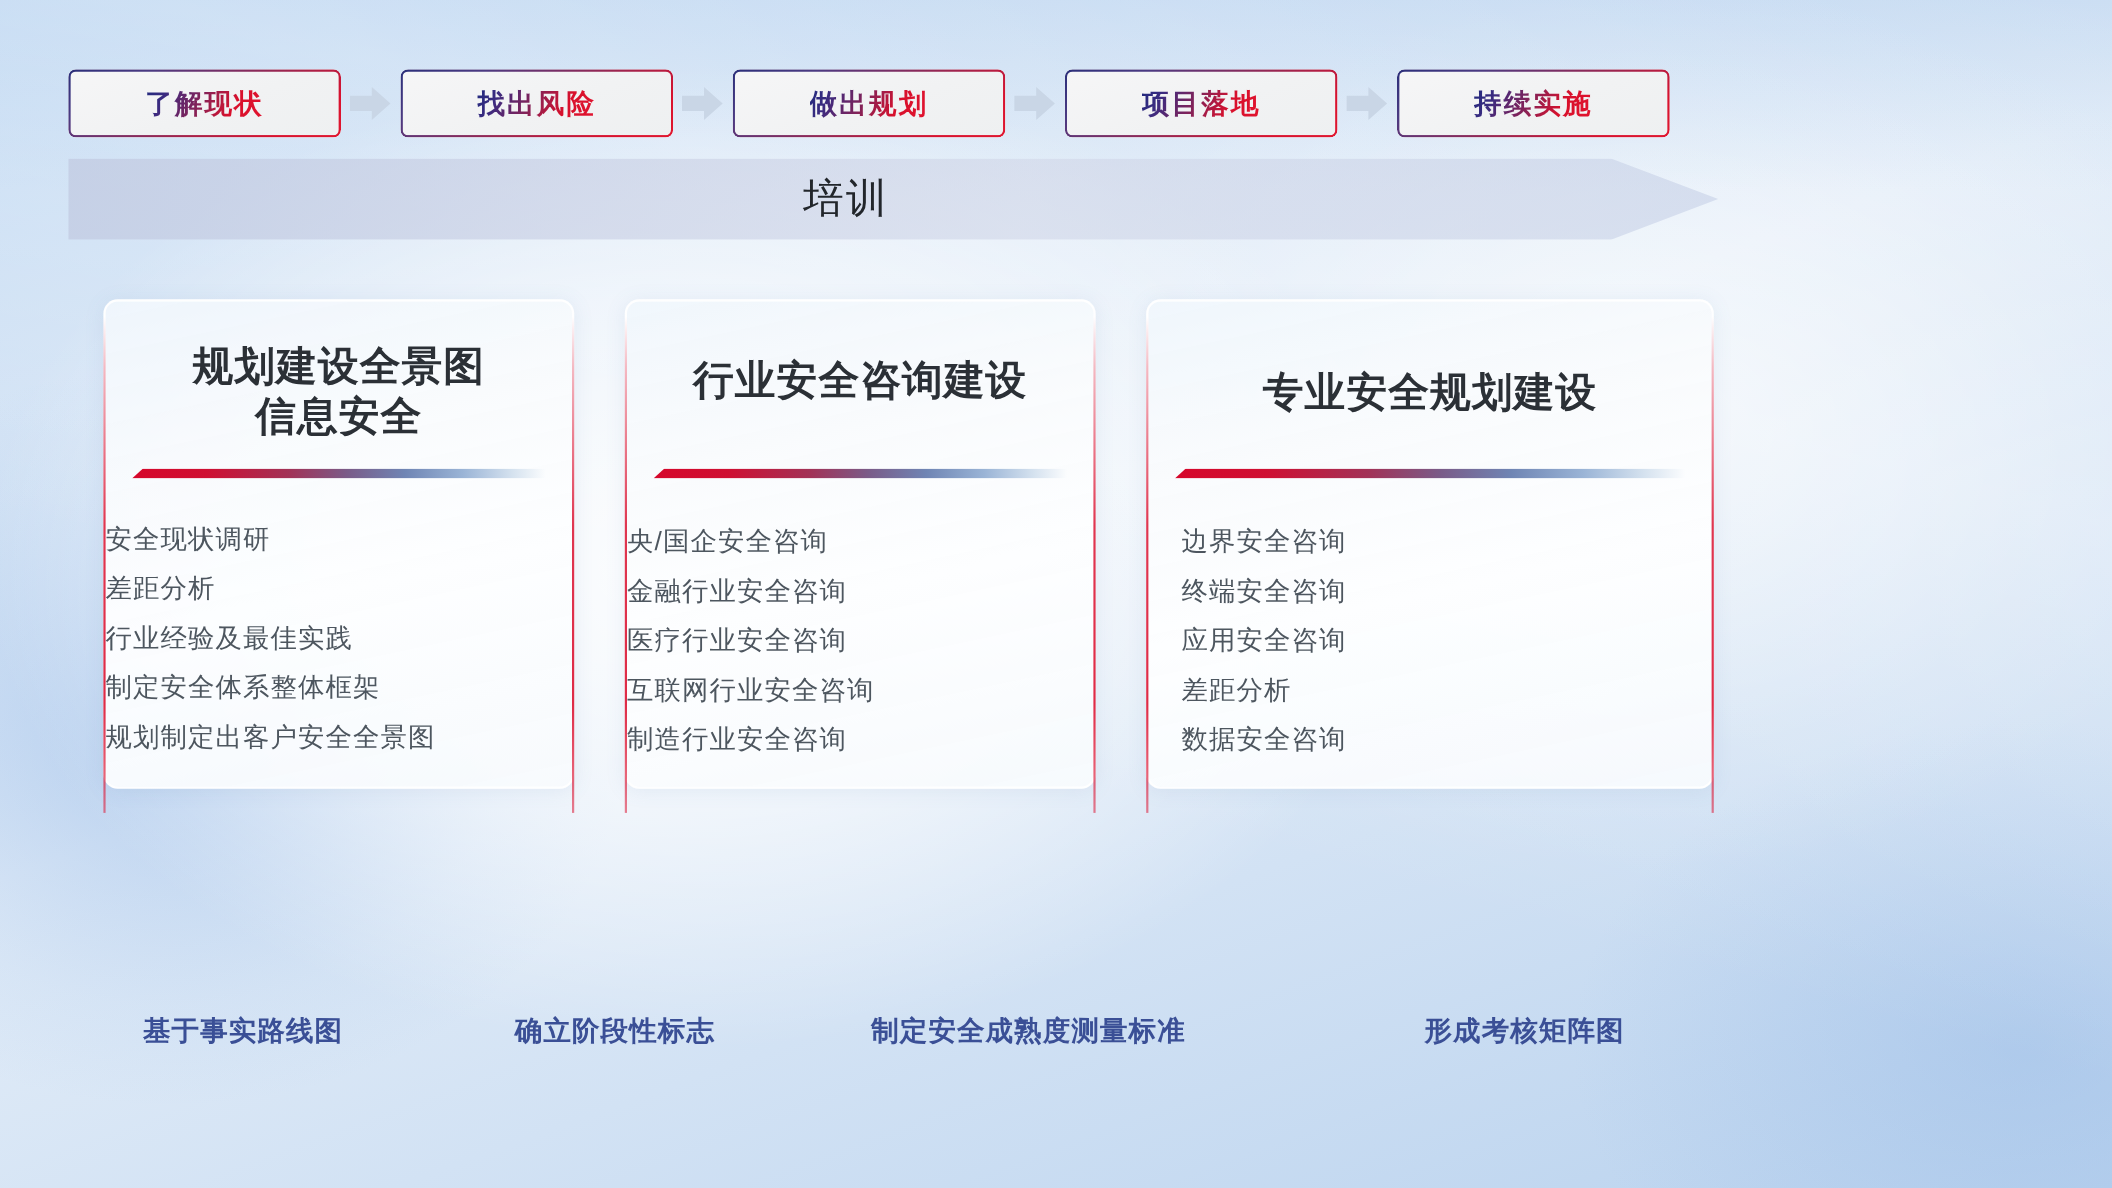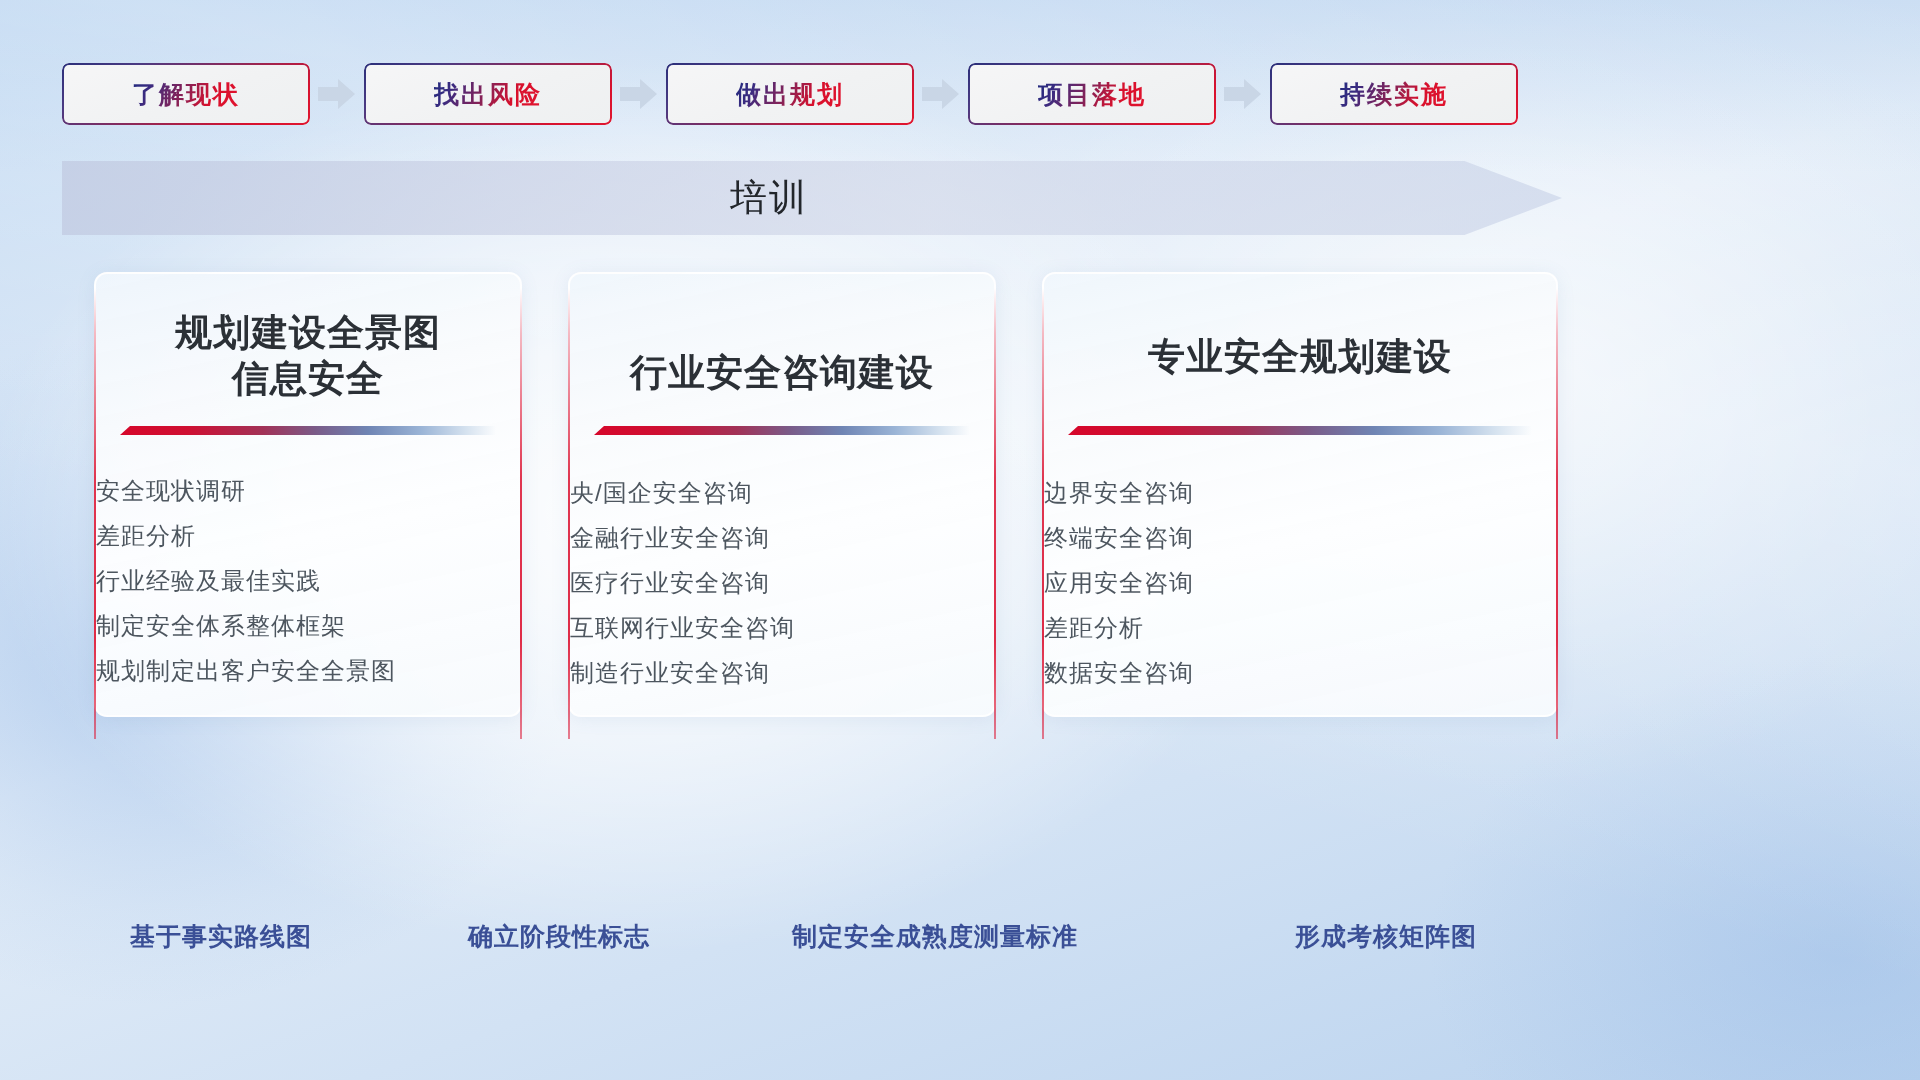--- a/index.html
+++ b/index.html
@@ -91,21 +91,21 @@
     display: flex;
     align-items: center;
     justify-content: center;
   }
   .step-arrow svg { display: block; }
 
   
   #banner {
     position: absolute;
     left: 62px;
-    top: 161px;
+    top: 144px;
     width: 1500px;
     height: 74px;
   }
   #banner-shape {
     position: absolute;
     inset: 0;
     background: linear-gradient(100deg, rgba(194,203,226,0.78) 0%, rgba(203,210,230,0.72) 30%, rgba(210,216,233,0.66) 58%, rgba(199,209,231,0.62) 100%);
     clip-path: polygon(0 0, 93.5% 0, 100% 50%, 93.5% 100%, 0 100%);
   }
   #banner-label {
@@ -275,41 +275,41 @@
       <div class="card-list-item">差距分析</div>
       <div class="card-list-item">行业经验及最佳实践</div>
       <div class="card-list-item">制定安全体系整体框架</div>
       <div class="card-list-item">规划制定出客户安全全景图</div>
     </div>
   </div>
 
   <div class="card" style="left:568px; width:428px;">
     <div class="card-edge left"></div>
     <div class="card-edge right"></div>
-    <div class="card-title" style="top:76px;">
+    <div class="card-title" style="top:49px;">
       <div>行业安全咨询建设</div>
     </div>
     <div class="card-divider" style="left:24px; right:24px; top:152px;"></div>
     <div class="card-list" style="top:207px;">
       <div class="card-list-item">央/国企安全咨询</div>
       <div class="card-list-item">金融行业安全咨询</div>
       <div class="card-list-item">医疗行业安全咨询</div>
       <div class="card-list-item">互联网行业安全咨询</div>
       <div class="card-list-item">制造行业安全咨询</div>
     </div>
   </div>
 
   <div class="card" style="left:1042px; width:516px;">
     <div class="card-edge left"></div>
     <div class="card-edge right"></div>
     <div class="card-title" style="top:60px;">
       <div>专业安全规划建设</div>
     </div>
     <div class="card-divider" style="left:24px; right:24px; top:152px;"></div>
-    <div class="card-list" style="top:207px;">
+    <div class="card-list" style="top:207px;padding-left:30px;">
       <div class="card-list-item">边界安全咨询</div>
       <div class="card-list-item">终端安全咨询</div>
       <div class="card-list-item">应用安全咨询</div>
       <div class="card-list-item">差距分析</div>
       <div class="card-list-item">数据安全咨询</div>
     </div>
   </div>
 </div>
 
 <div id="captions">

